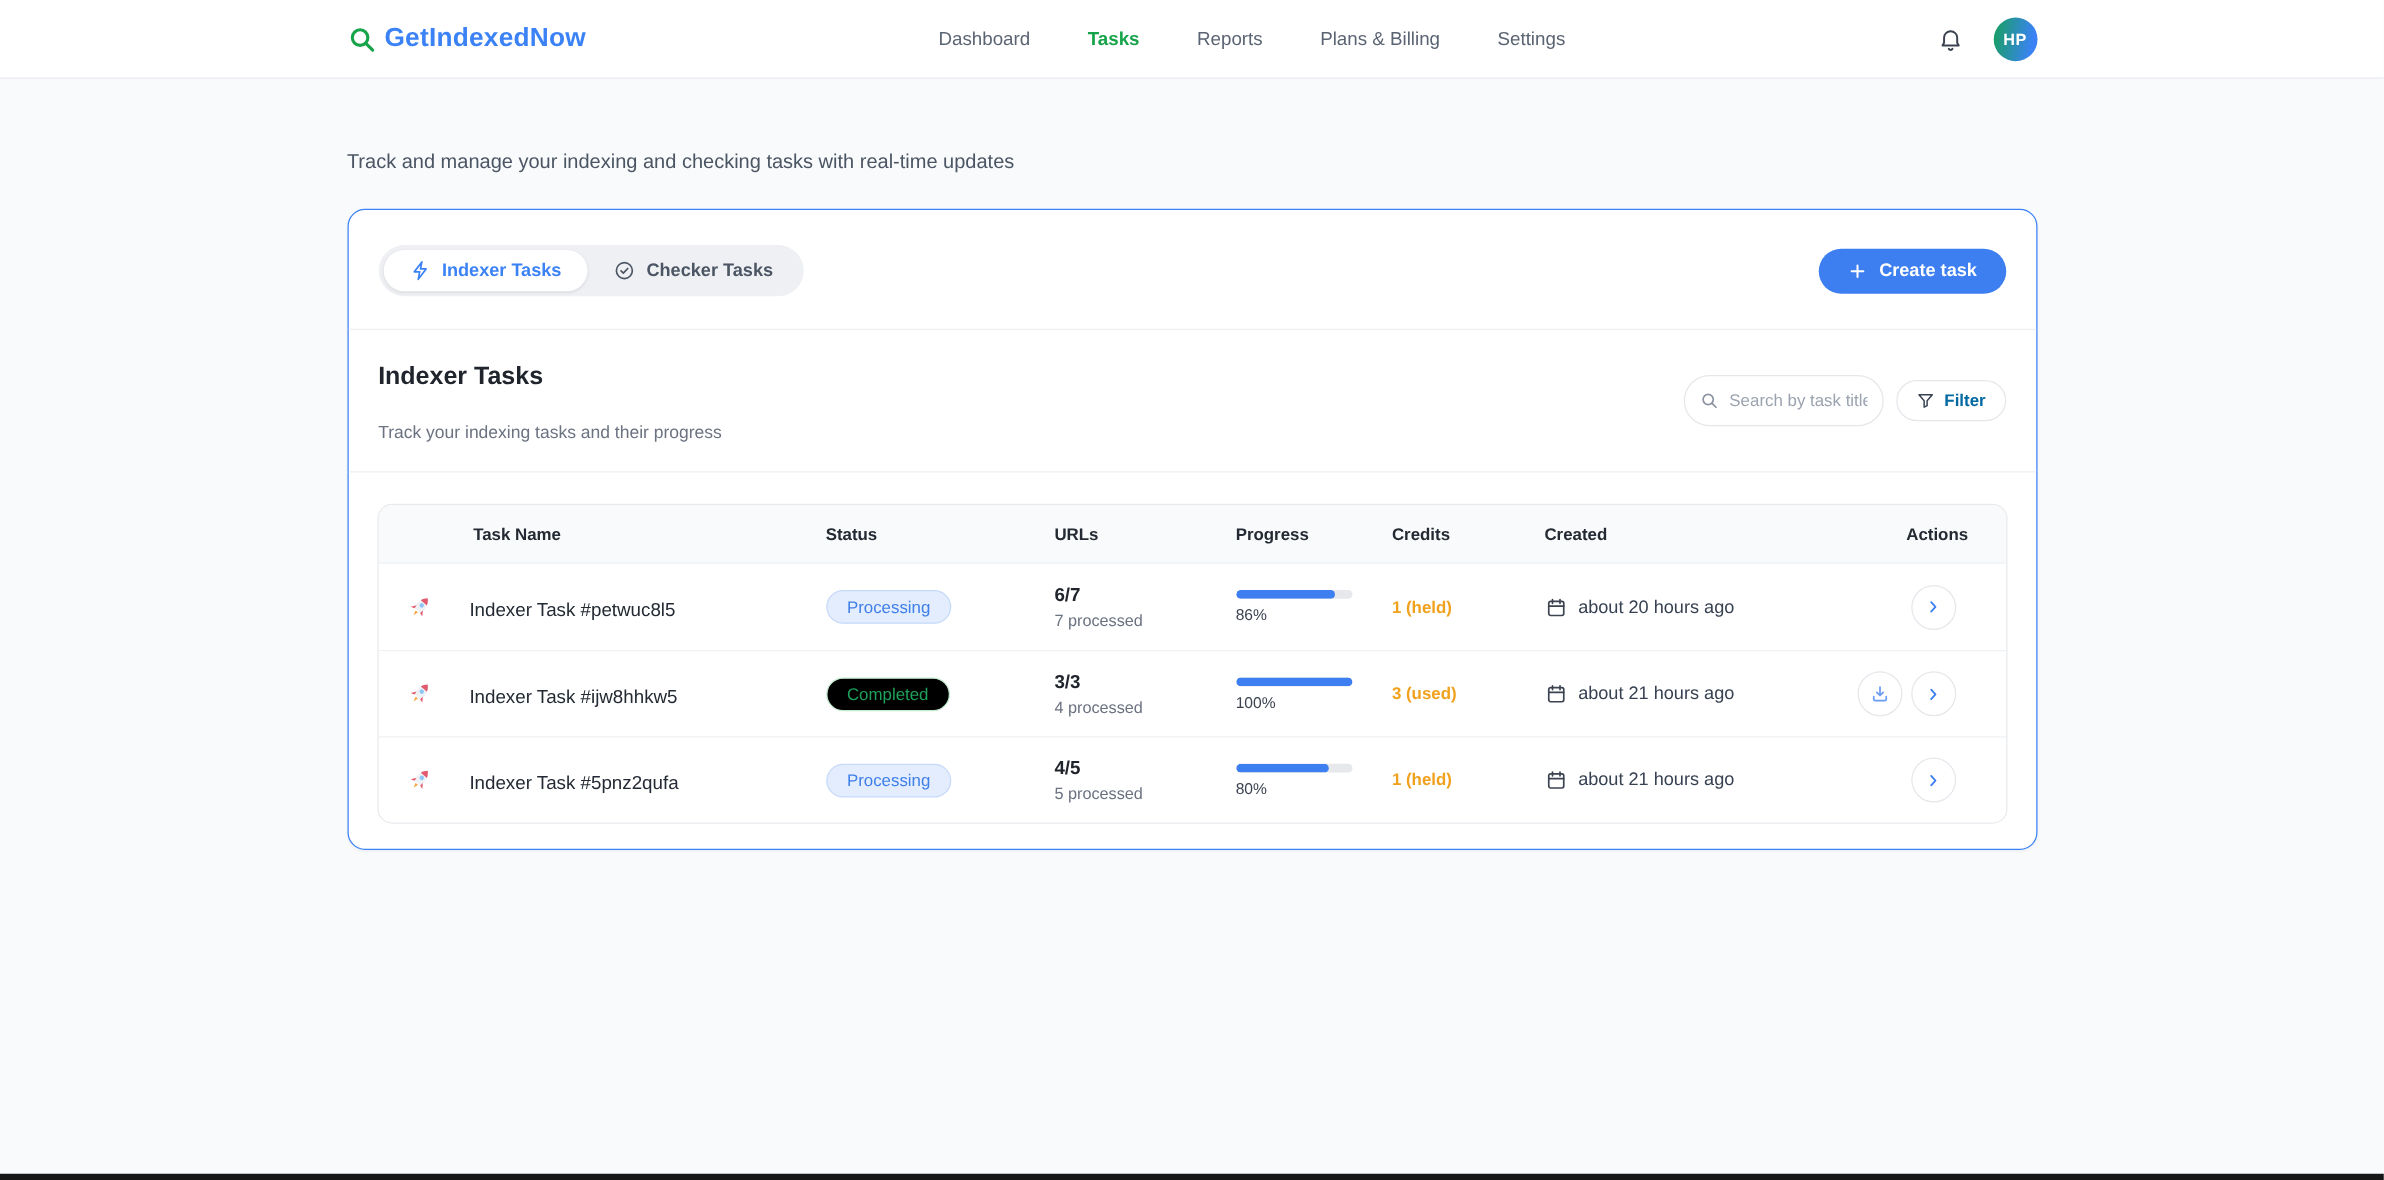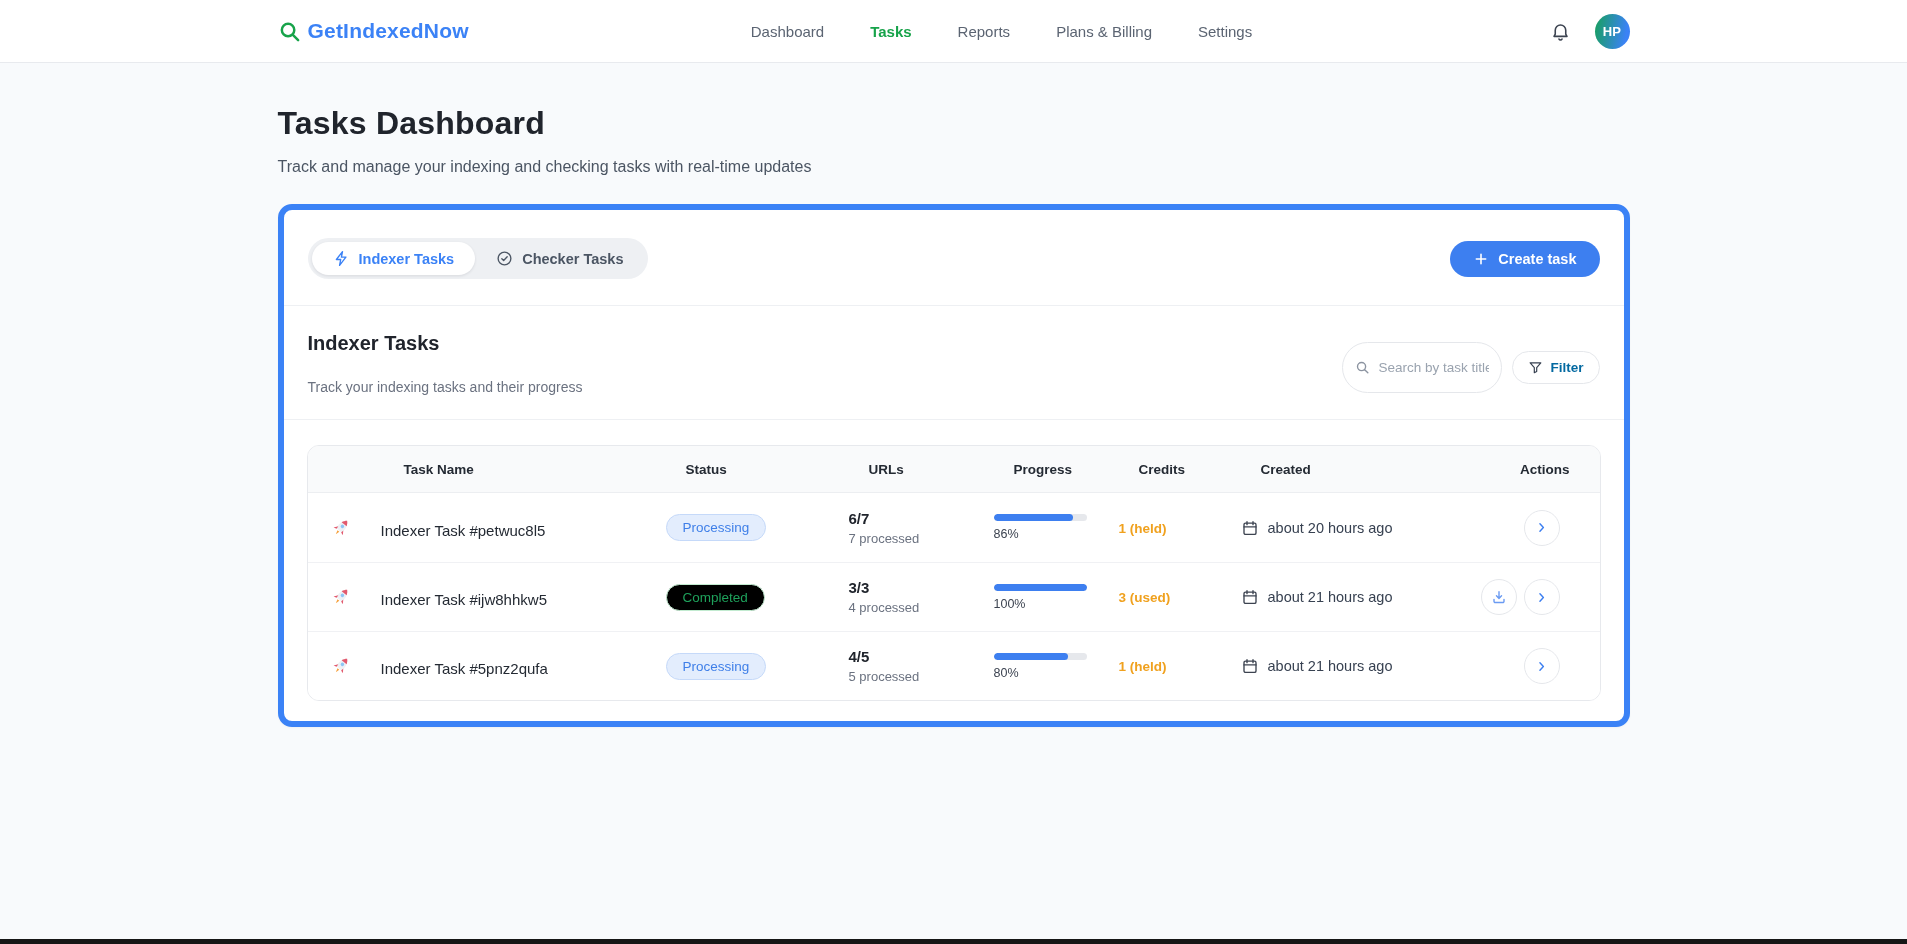--- a/index.html
+++ b/index.html
@@ -47,21 +47,21 @@
   
   .container { width:1352px; margin:0 auto; }
   .page-head { padding-top:42px; }
   .page-title { font-size:32px; font-weight:600; color:#20242c; letter-spacing:.2px; }
   .page-sub { margin-top:16px; font-size:16px; color:#4b5563; }
 
   
   .card {
     margin-top:28px;
     background:#fff;
-    border:6px solid #3b82f6;
+    border:1px solid #3b82f6;
     border-radius:14px;
     box-shadow:0 1px 2px rgba(16,24,40,.04);
   }
   .card-top {
     display:flex; align-items:center; justify-content:space-between;
     padding:28px 24px 26px 24px;
     border-bottom:1px solid #eef0f3;
   }
   .tab-group {
     background:#eef0f3; border-radius:999px; padding:4px; display:flex; align-items:center;
@@ -83,21 +83,21 @@
     display:flex; align-items:flex-start; justify-content:space-between;
     padding:26px 24px 24px 24px;
     border-bottom:1px solid #eef0f3;
   }
   .section-title { font-size:20px; font-weight:600; color:#20242c; }
   .section-sub { margin-top:24px; font-size:14px; color:#6b7280; }
   .section-tools { display:flex; align-items:center; gap:10px; margin-top:10px; }
   .search-box {
     display:flex; align-items:center; gap:8px;
     border:1px solid #e5e7eb; border-radius:999px;
-    height:51px; width:160px; padding:0 12px; background:#fff;
+    height:41px; width:160px; padding:0 12px; background:#fff;
   }
   .search-box input {
     border:none; outline:none; width:100%; font-family:inherit;
     font-size:13.5px; color:#374151; background:transparent;
   }
   .search-box input::placeholder { color:#9aa3af; }
   .btn-ghost {
     display:flex; align-items:center; gap:7px;
     background:#fff; border:1px solid #e5e7eb; border-radius:999px;
     height:33px; padding:0 15px; cursor:pointer;
@@ -105,21 +105,21 @@
   }
 
   
   .table-wrap { margin:25px 23px 20px 23px; border:1px solid #e7e9ed; border-radius:12px; overflow:hidden; }
   .tgrid {
     display:grid;
     grid-template-columns: 358px 183px 145px 125px 122px 237px 1fr;
     align-items:center;
   }
   .thead { background:#f9fafb; height:47px; border-bottom:1px solid #eceef1; }
-  .th { font-size:13.5px; font-weight:700; color:#242a33;margin-left:20px; }
+  .th { font-size:13.5px; font-weight:700; color:#242a33; }
   .th:first-child { padding-left:76px; }
   .th:last-child { text-align:right; padding-right:30px; }
   .trow { height:69px; background:#fff; }
   .trow + .trow { border-top:1px solid #f0f1f4; }
   .cell-name { display:flex; align-items:flex-end; padding-left:22px; }
   .rocket { width:22px; height:22px; margin-right:29px; flex:none; }
   .task-name { font-size:15px; font-weight:500; color:#242a33; }
   .badge {
     display:inline-block; font-size:13.5px; font-weight:500;
     padding:5px 16px; border-radius:999px; border:1px solid transparent;
@@ -173,21 +173,20 @@
             <path d="M10.3 20.6a1.9 1.9 0 0 0 3.4 0"></path>
           </svg>
         </span>
       <div class="avatar">HP</div>
     </div>
   </div>
 </header>
 
 <main class="container">
   <div class="page-head">
-    <h1 class="page-title">Tasks Dashboard</h1>
     <p class="page-sub">Track and manage your indexing and checking tasks with real-time updates</p>
   </div>
 
   <section class="card">
     <div class="card-top">
       <div class="tab-group">
         <div class="tab active">
           <span>
               <svg width="17" height="17" viewBox="0 0 24 24" fill="none" stroke="#3b82f6" stroke-width="1.9" stroke-linejoin="round">
                 <path d="M13.4 2.2 4.8 13.4h6.1l-1.6 8.4 8.9-11.7h-6.3z"></path>

